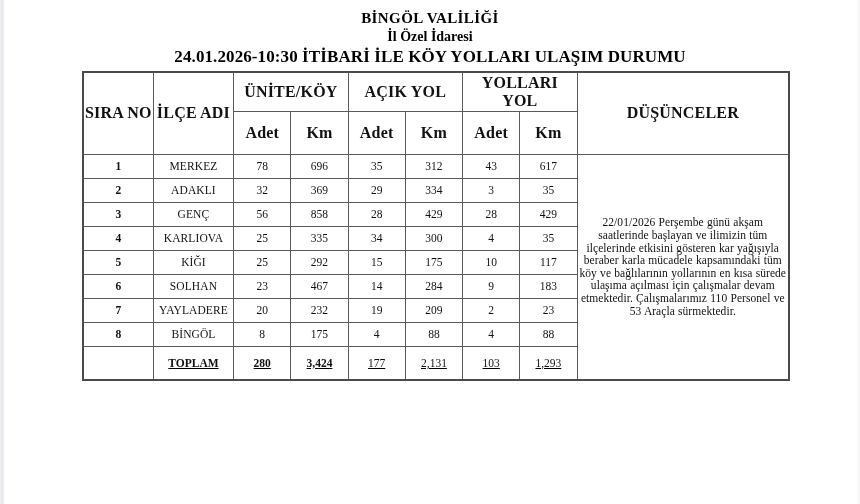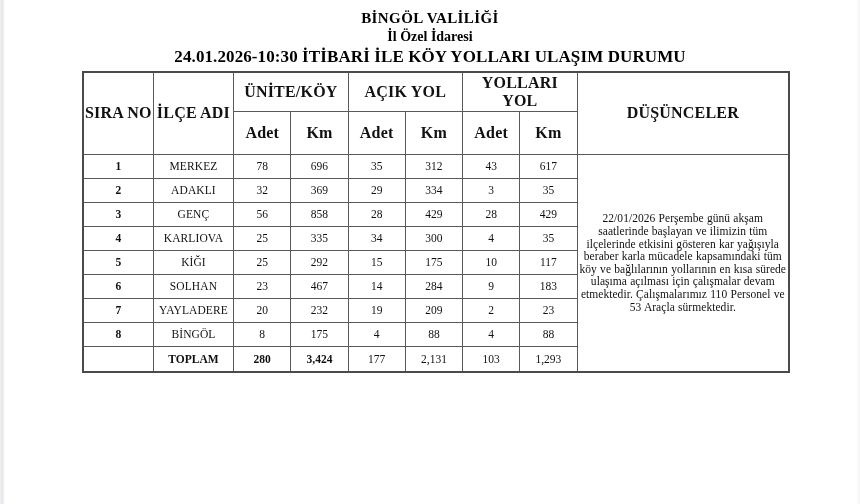--- a/index.html
+++ b/index.html
@@ -99,21 +99,21 @@
 
   .h-sira   { width: 70px; }
   .h-ilce   { width: 80px; }
   .h-num    { width: 57px; }
   .h-dus    { width: 211px; }
 
   .row-head-group { height: 39px; }
   .row-head-sub   { height: 43px; }
 
   tbody tr { height: 24px; }
-  tbody tr.total-row { height: 26px; }
+  tbody tr.total-row { height: 34px; text-decoration: underline; }
 
   td.ilce-name {
     text-align: left;
     padding-left: 5px;
     font-size: 11.5px;
     letter-spacing: 0.1px;
   }
   td.sira-no {
     font-weight: bold;
     font-size: 11.5px;

